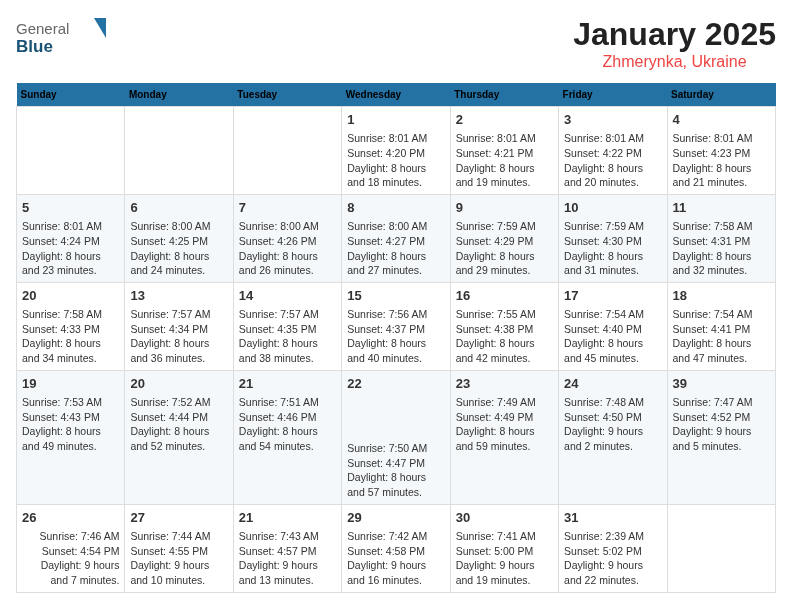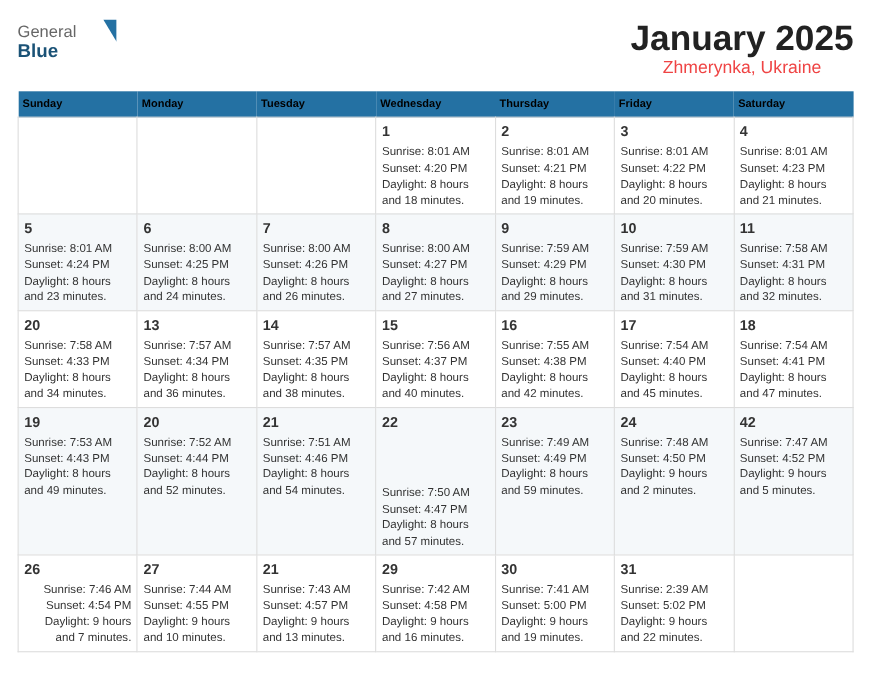--- a/index.html
+++ b/index.html
@@ -278,21 +278,21 @@
 and 59 minutes.</div>
         </td>
         <td>
           <span class="day-num">24</span>
           <div class="cell-content" style="white-space: pre-line;">Sunrise: 7:48 AM
 Sunset: 4:50 PM
 Daylight: 9 hours
 and 2 minutes.</div>
         </td>
         <td>
-          <span class="day-num">42</span>
+          <span class="day-num">39</span>
           <div class="cell-content" style="white-space: pre-line;">Sunrise: 7:47 AM
 Sunset: 4:52 PM
 Daylight: 9 hours
 and 5 minutes.</div>
         </td>
       </tr>
       <tr>
         <td>
           <span class="day-num">26</span>
           <div class="cell-content" style="white-space: pre-line; text-align: right;">Sunrise: 7:46 AM

